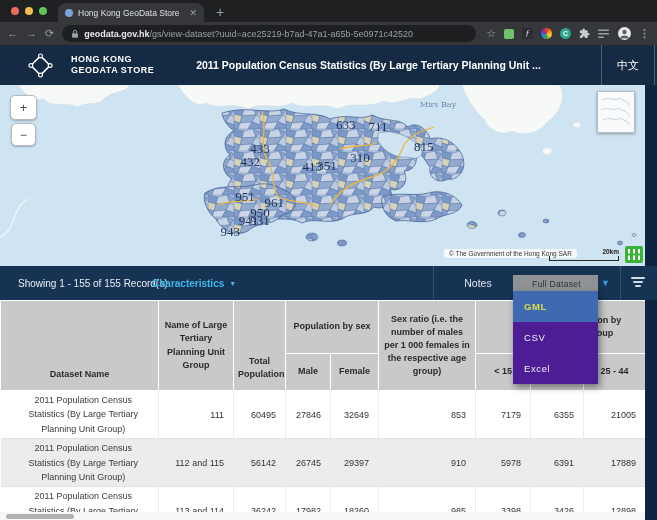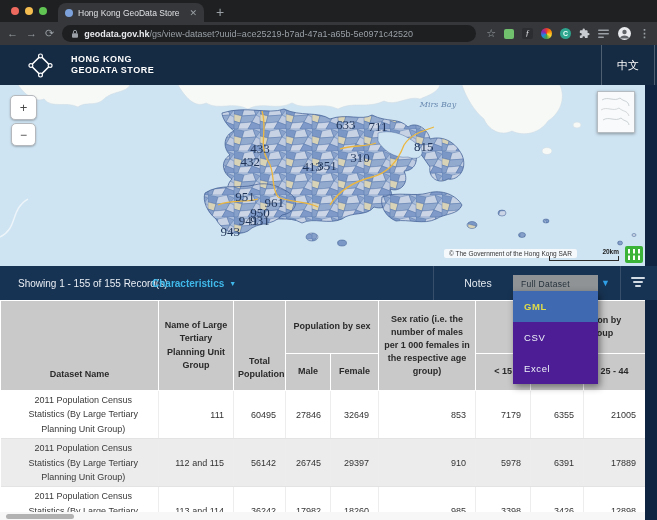--- a/index.html
+++ b/index.html
@@ -44,21 +44,21 @@
   .lang{position:absolute;right:2px;top:0;bottom:0;display:flex;align-items:center;padding:0 15px;
         border-left:1px solid rgba(255,255,255,.25);border-right:1px solid rgba(255,255,255,.25);
         color:#fff;font-size:11px}
 
   
   .map{position:absolute;top:85px;left:0;width:645px;height:181px;background:#cfe4f2;overflow:hidden}
   .map svg.land{position:absolute;left:0;top:0}
   .region-label{position:absolute;transform:translate(-50%,-50%);font-family:Liberation Serif, serif;
                 font-size:13px;color:#1f3457}
   .bay-label{position:absolute;transform:translate(-50%,-50%);font-family:"DejaVu Serif",serif;
-             font-style:italic;font-size:8px;color:#6889b0}
+             font-size:8px;color:#6889b0}
   .zoomctl{position:absolute;left:10px;top:10px;z-index:5}
   .zbtn{width:25px;height:23px;background:#fff;border:1px solid #b5b9bd;border-radius:5px;
         display:flex;align-items:center;justify-content:center;font-size:13px;color:#4a4a4a;
         box-shadow:0 1px 2px rgba(0,0,0,.25)}
   .zbtn.minus{width:23px;height:21px;margin-top:3px;margin-left:1px;font-size:12px}
   .inset{position:absolute;top:6px;right:10px;width:36px;height:40px;background:rgba(252,252,252,.92);
          border:1px solid #b5bcc2;box-shadow:0 1px 3px rgba(0,0,0,.35)}
   .attribution{position:absolute;bottom:8px;left:444px;background:rgba(255,255,255,.78);font-size:6.5px;
                color:#333;padding:1px 5px;border-radius:2px;white-space:nowrap}
   .scale{position:absolute;bottom:5px;right:26px;width:70px}
@@ -70,21 +70,21 @@
   .toolbar{position:absolute;top:266px;left:0;width:657px;height:34px;background:#173353}
   .showing{position:absolute;left:18px;top:0;height:34px;display:flex;align-items:center;
            color:#e9eef4;font-size:10px}
   .chars{position:absolute;left:152px;top:0;height:34px;display:flex;align-items:center;gap:5px;
          color:#3fb9ea;font-size:10px;font-weight:bold}
   .chars .arr{font-size:7px}
   .tdiv{position:absolute;top:0;bottom:0;width:1px;background:rgba(255,255,255,.14)}
   .notes{position:absolute;left:433px;top:0;width:90px;height:34px;display:flex;align-items:center;
          justify-content:center;color:#e2e9f0;font-size:10.5px}
   .select-box{position:absolute;left:513px;top:9px;width:85px;height:17px;background:#8f9396;
-              display:flex;align-items:center;padding-left:8px;box-sizing:border-box;
+              display:flex;align-items:center;padding-left:19px;box-sizing:border-box;
               font-size:8.5px;color:#25303a;letter-spacing:.3px}
   .select-arrow{position:absolute;left:601px;top:12px;color:#2fa0e8;font-size:9px}
   .filter{position:absolute;left:630px;top:11px;width:15px}
   .fbar{height:2px;background:#d3dce4;margin:0 auto 2px auto;border-radius:1px}
   .fbar.b1{width:14px}.fbar.b2{width:10px}.fbar.b3{width:6px}
 
   
   .dropdown{position:absolute;left:513px;top:291px;width:85px;z-index:40;background:#4c1d95;
             box-shadow:2px 3px 7px rgba(0,0,0,.45)}
   .dd-item{height:31px;display:flex;align-items:center;padding-left:11px;font-size:9.5px;
@@ -168,20 +168,21 @@
           <circle cx="23" cy="13" r="2"></circle>
         <circle cx="13" cy="23" r="2"></circle>
           <circle cx="3" cy="13" r="2"></circle>
       </g>
     </svg>
     <div class="logo-text">
       <div>HONG KONG</div>
       <div>GEODATA STORE</div>
     </div>
   </div>
+  <div class="page-title">2011 Population Census Statistics (By Large Tertiary Planning Unit ...</div>
   <div class="lang">中文</div>
 </div>
 
 <div class="map">
   <svg class="land" width="645" height="181" viewBox="0 0 645 181">
     <defs>
       <pattern id="units" width="26" height="22" patternUnits="userSpaceOnUse">
         <rect width="26" height="22" fill="#a9bcd9"></rect>
         <polygon points="0,0 10,2 8,9 0,7" fill="#7b97c6" stroke="#4a6ca3" stroke-width="0.4"></polygon>
         <polygon points="10,2 19,0 22,8 8,9" fill="#c7d2e5" stroke="#4a6ca3" stroke-width="0.4"></polygon>

